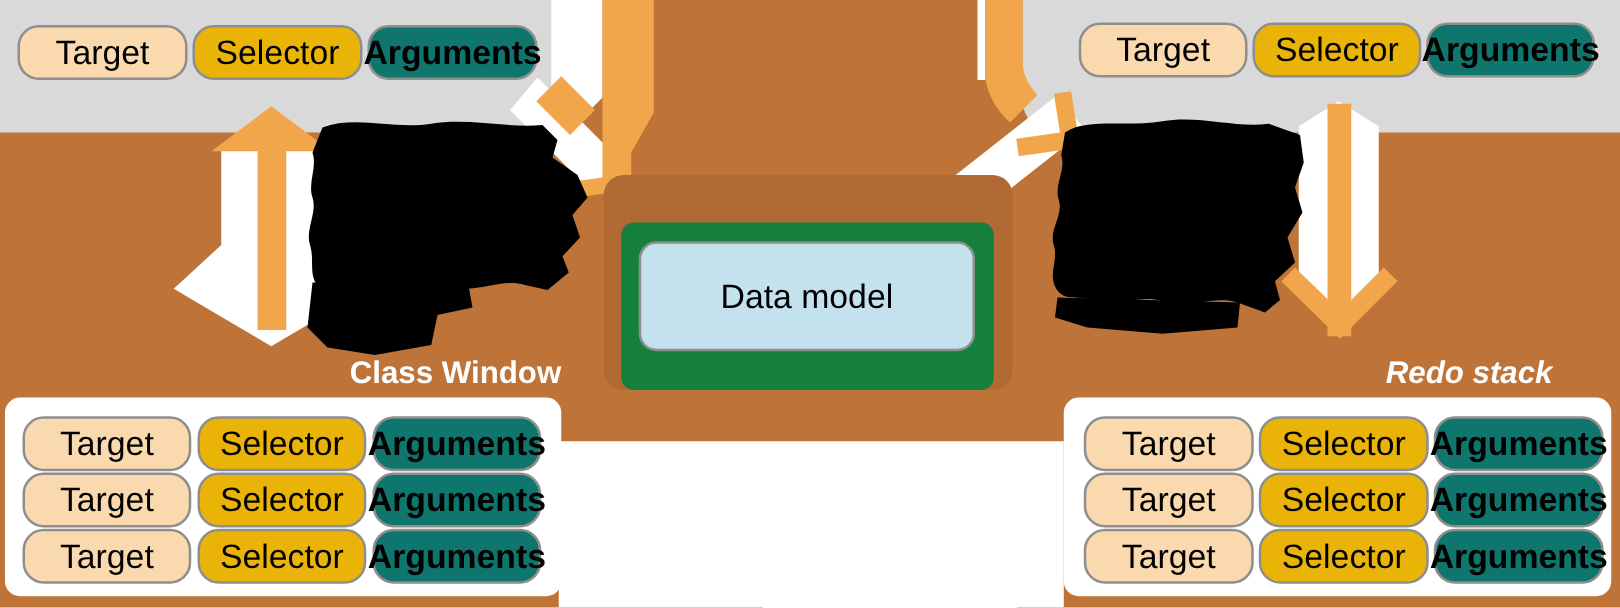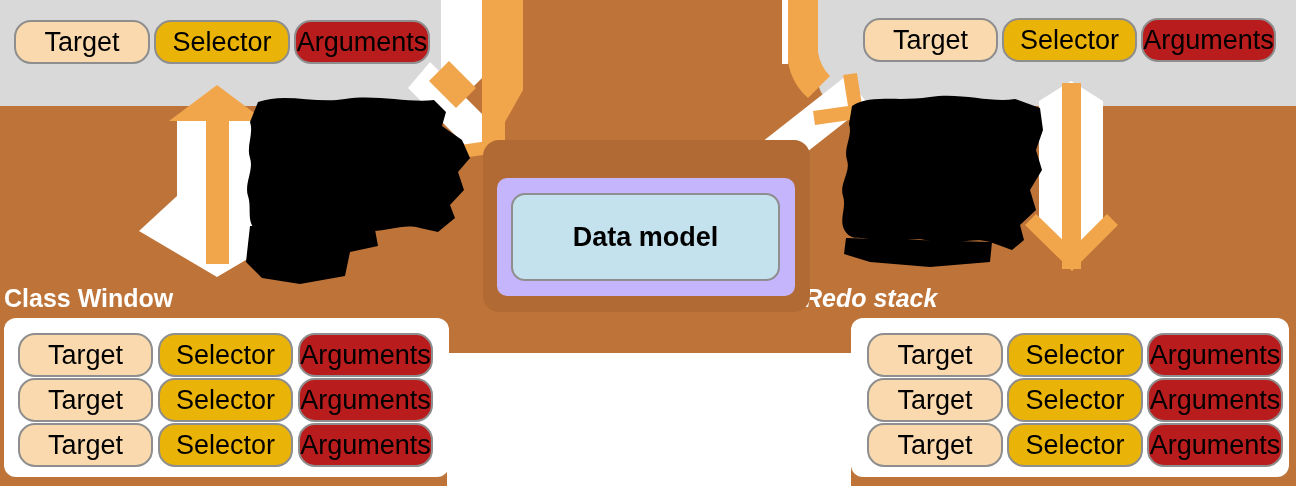--- a/index.html
+++ b/index.html
@@ -14,39 +14,39 @@
   .op-box{background:#D9D9D9;position:absolute;top:0;height:106px;}
   
   .cap-row{position:absolute;display:flex;}
   .capsule{
     height:44px;border:2px solid #8E8E8E;border-radius:17px;
     display:flex;align-items:center;justify-content:center;
     font-size:27px;color:#000;box-sizing:border-box;
   }
   .cap-target{background:#FAD9AE;}
   .cap-selector{background:#eab308;}
-  .cap-arguments{background:#b91c1c;}
+  .cap-arguments{background:#0f766e;font-weight:bold;}
   
   .stack-box{position:absolute;background:#fff;border-radius:12px;}
   .stack-title{
     position:absolute;color:#fff;font-weight:bold;font-size:25px;
-    text-align:left;white-space:nowrap;
+    text-align:right;white-space:nowrap;
   }
   
   #plaque{
     position:absolute;left:483px;top:140px;width:327px;height:172px;
     background:#B16A33;border-radius:16px;z-index:4;
   }
   #plaque-title{
     position:absolute;left:0;top:7px;width:100%;text-align:center;
     color:#fff;font-weight:bold;font-size:26px;white-space:nowrap;
   }
   #model-white{
-    position:absolute;left:14px;top:38px;width:298px;height:118px;
-    background:#c4b5fd;border-radius:10px;font-weight:bold;
+    position:absolute;left:14px;top:38px;width:298px;height:134px;
+    background:#15803d;border-radius:10px;
   }
   #data-model{
     position:absolute;left:14px;top:15px;width:269px;height:88px;
     background:#C4E1EE;border:2px solid #8E8E8E;border-radius:14px;
     display:flex;align-items:center;justify-content:center;
     font-size:27px;color:#000;box-sizing:border-box;
   }
   .z1{z-index:1}.z2{z-index:2}.z3{z-index:3}.z5{z-index:5}
   svg{position:absolute;left:0;top:0;}
 </style>

